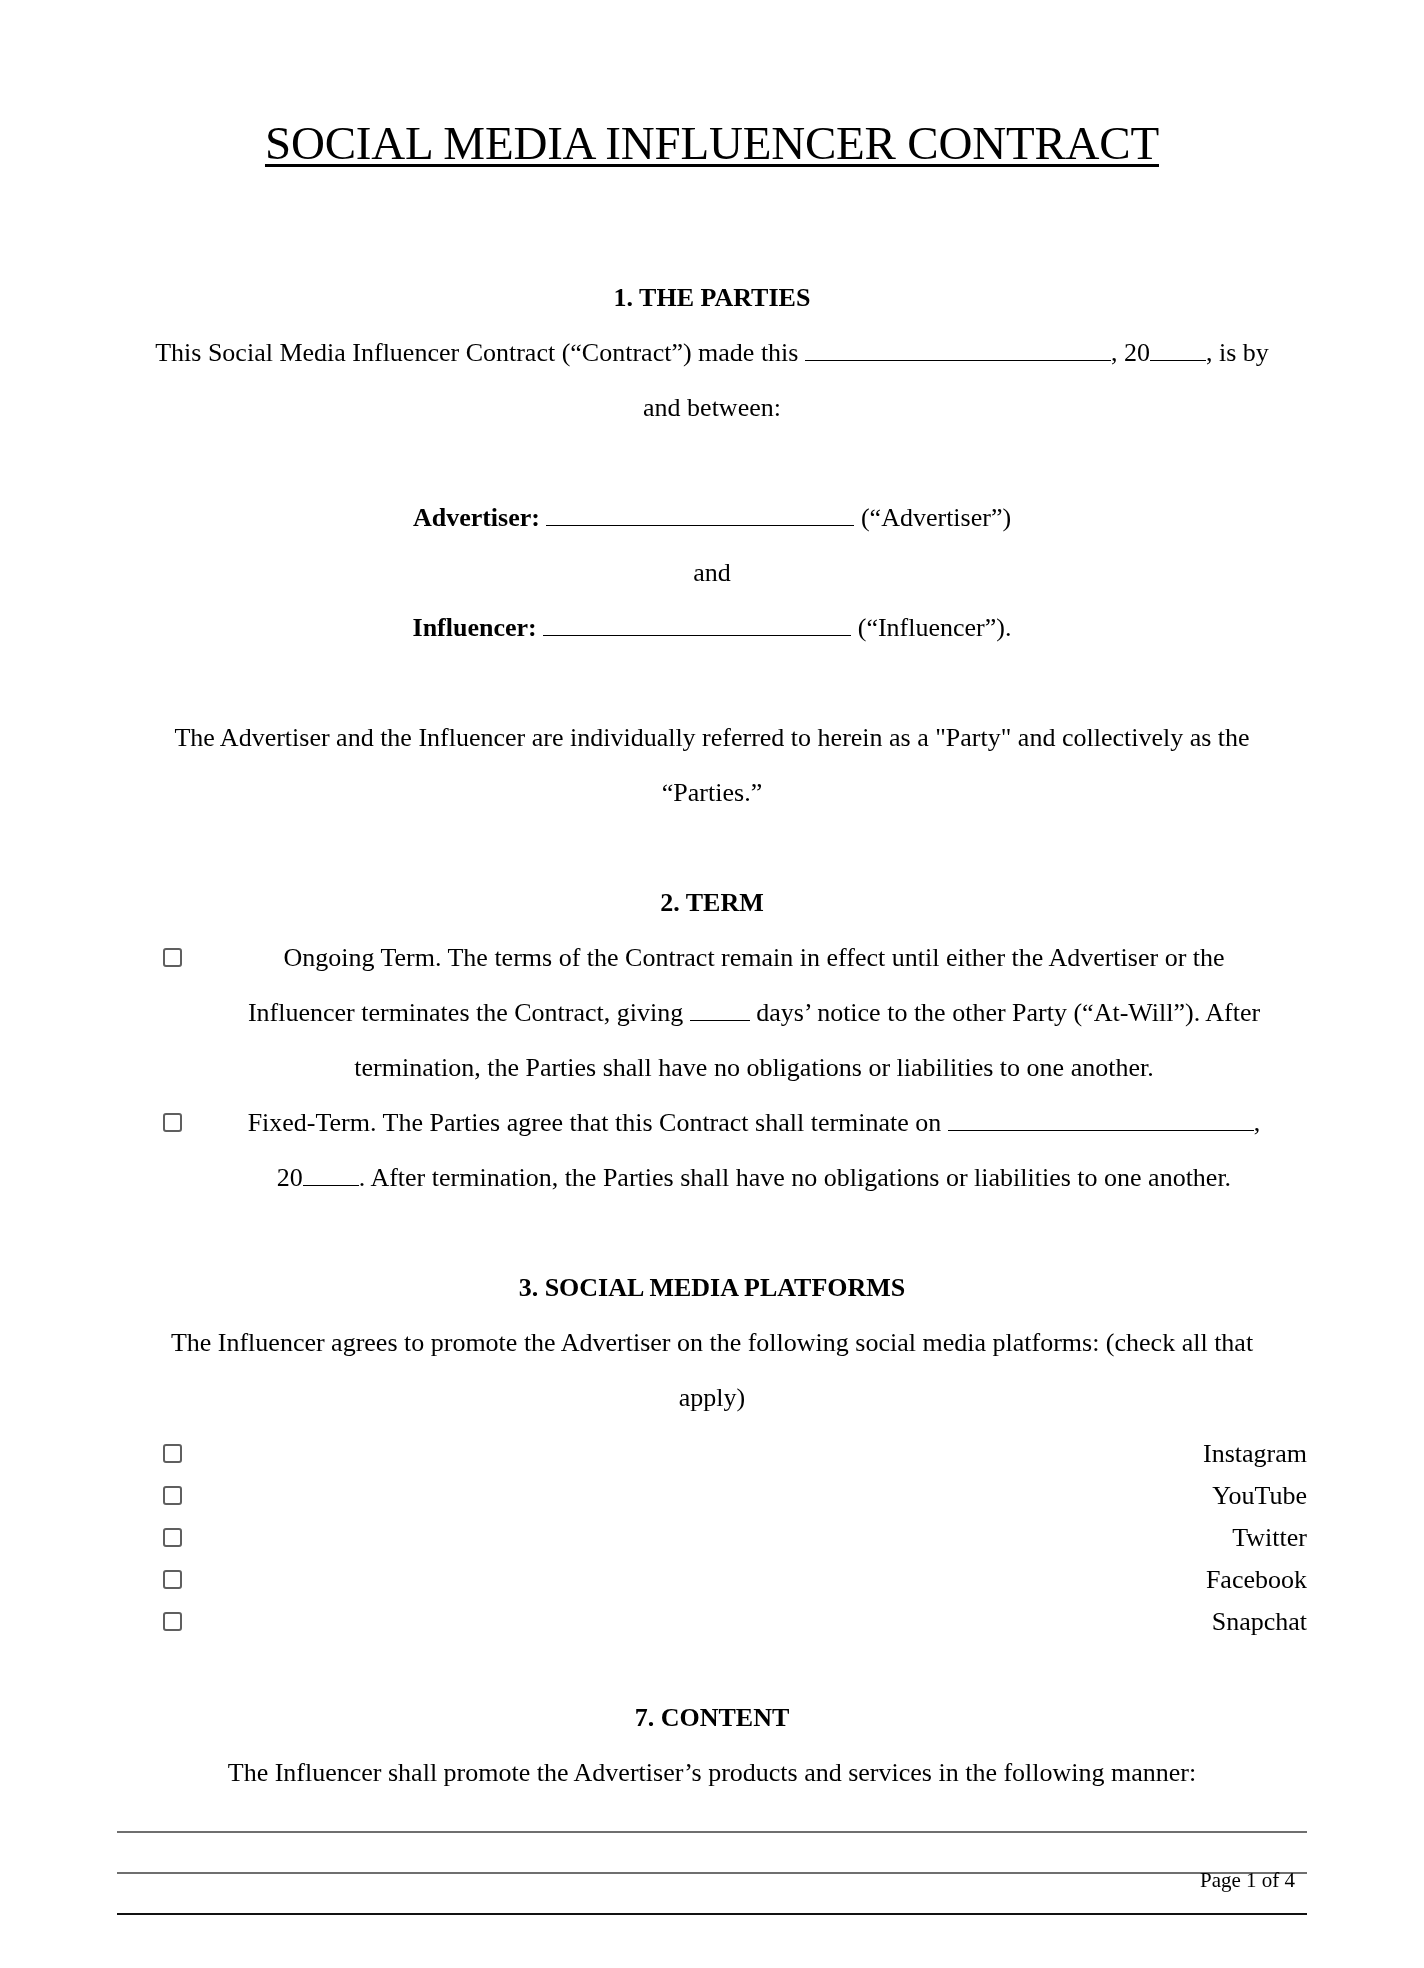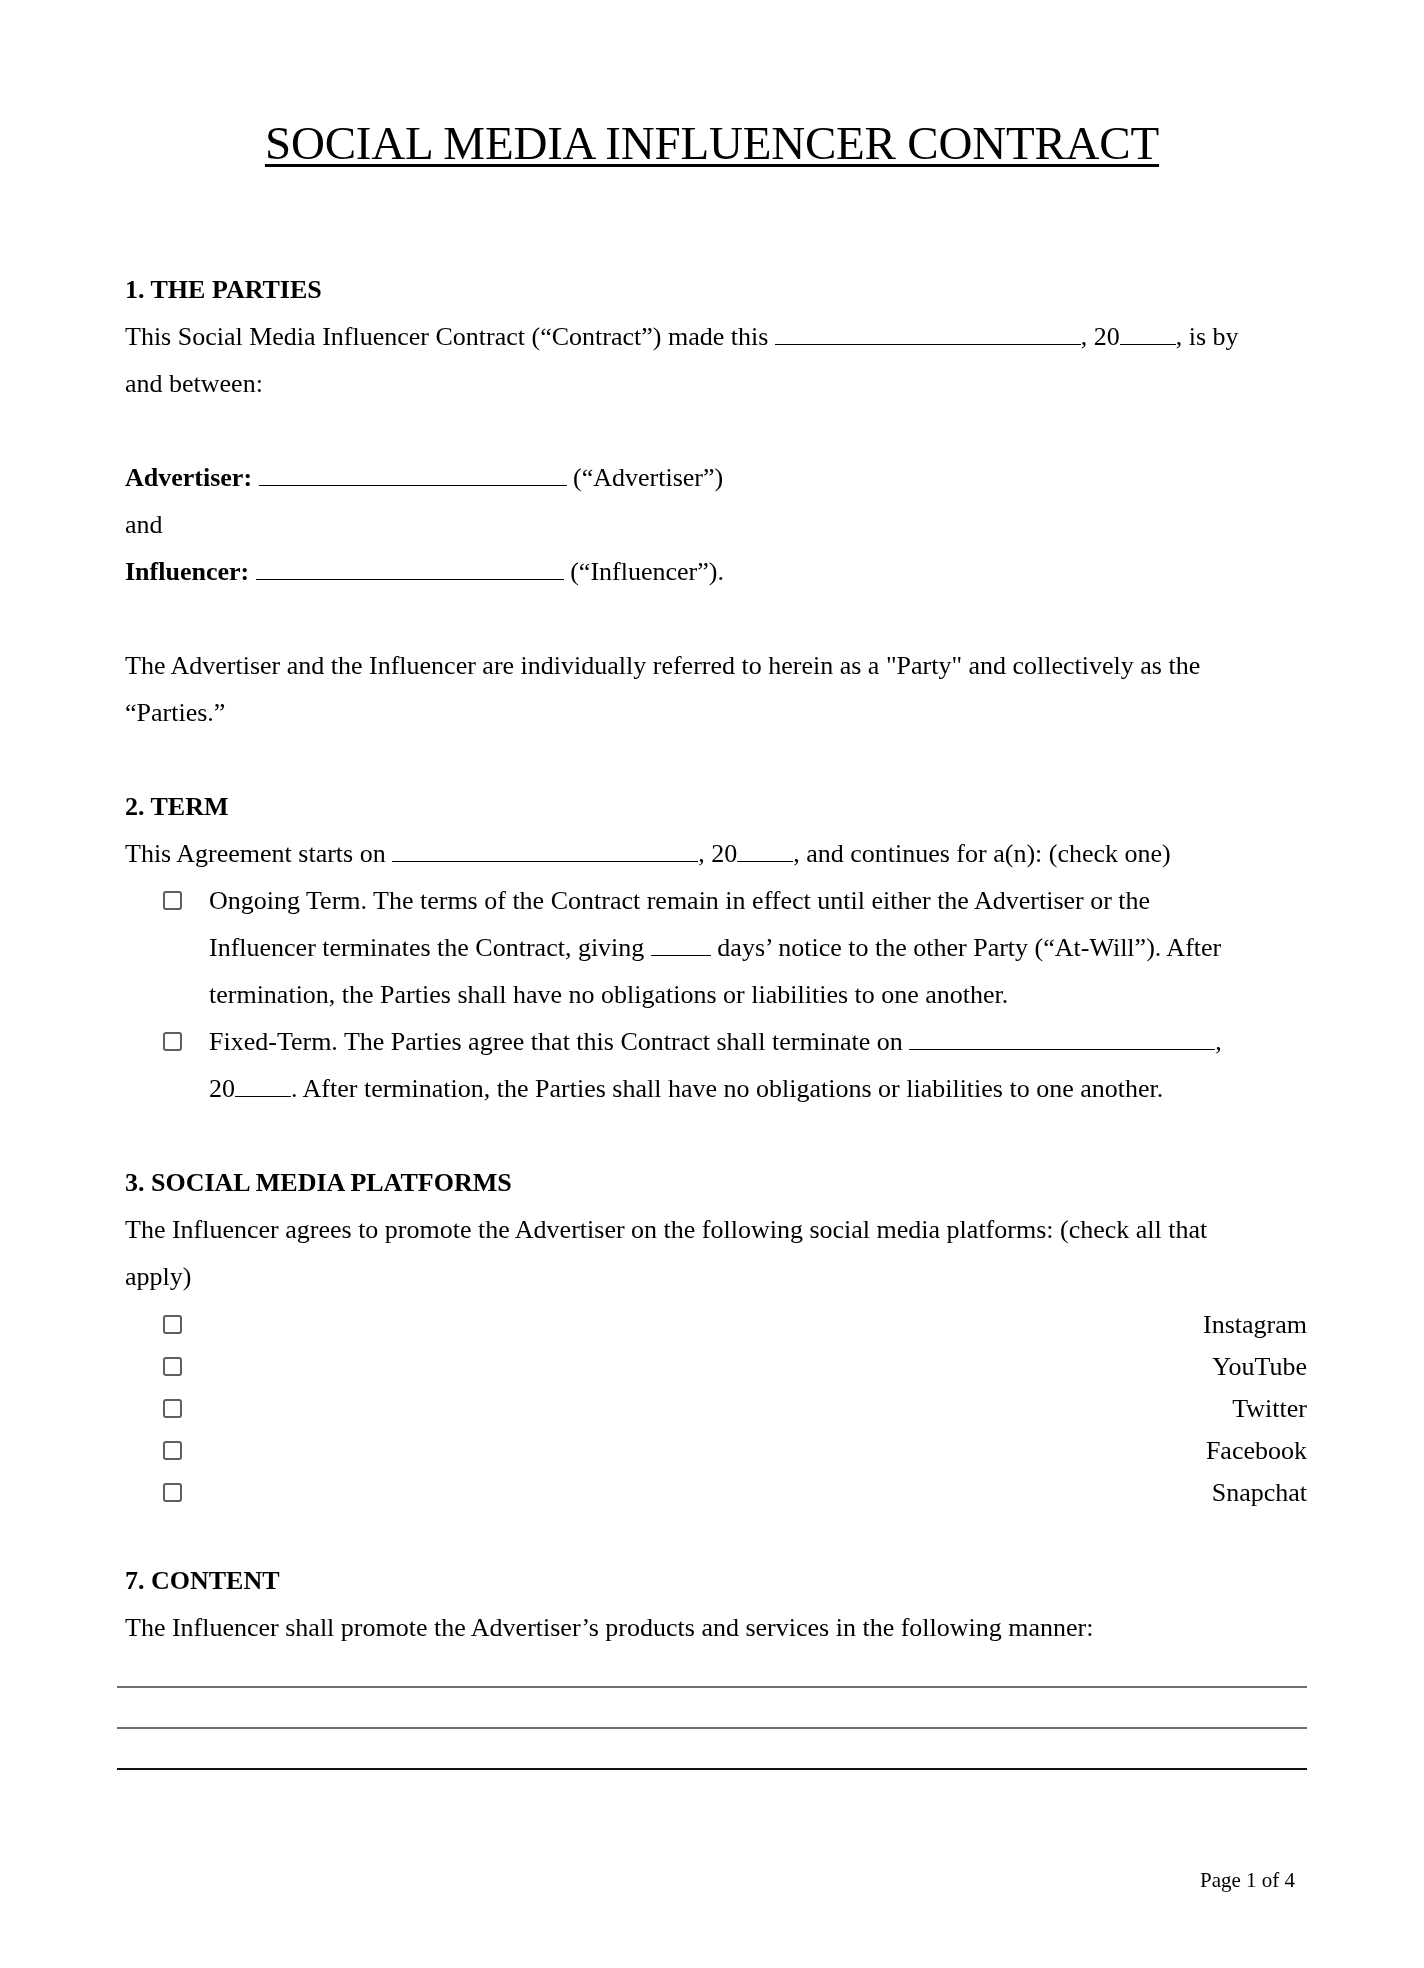--- a/index.html
+++ b/index.html
@@ -12,21 +12,21 @@
     position: absolute; left: 0; top: 116px; width: 1424px;
     text-align: center; font-weight: normal; font-size: 47px;
     text-decoration: underline; text-decoration-thickness: 3px; text-underline-offset: 5px;
     letter-spacing: -0.2px;
   }
   .content {
     position: absolute; left: 117px; top: 262px; width: 1190px;
     font-size: 26px; line-height: 39px;
   }
   .h { font-weight: bold; }
-  p { margin: 8px; }
+  p { margin: 16px; text-align: center; }
   .gap { height: 39px; }
   .blank { display: inline-block; border-bottom: 1.6px solid #000; height: 22px; vertical-align: baseline; }
   .b-long { width: 306px; }
   .b-short { width: 56px; }
   .b-mid { width: 308px; }
   .b-days { width: 60px; }
   .opt { position: relative; padding-left: 84px; }
   .cb {
     position: absolute; left: 46px; top: 10px; width: 19px; height: 19px;
     border: 2.5px solid #5f5f5f; border-radius: 3px; box-sizing: border-box; background: #fff;
@@ -68,24 +68,20 @@
     </p>
     <div class="gap"></div>
     <p>The Advertiser and the Influencer are individually referred to herein as a "Party" and collectively as the</p>
     <p>“Parties.”</p>
   </div>
 
   <div class="gap"></div>
 
   <div>
     <p class="h">2. TERM</p>
-    <p>
-      <span>This Agreement starts on</span>
-      <span class="blank b-long"></span><span>, 20</span><span class="blank b-short"></span><span>, and continues for a(n): (check one)</span>
-    </p>
     <div class="opt">
       <span class="cb"></span>
       <p>Ongoing Term. The terms of the Contract remain in effect until either the Advertiser or the</p>
       <p>
         <span>Influencer terminates the Contract, giving</span>
         <span class="blank b-days"></span>
         <span>days’ notice to the other Party (“At-Will”). After</span>
       </p>
       <p>termination, the Parties shall have no obligations or liabilities to one another.</p>
     </div>

